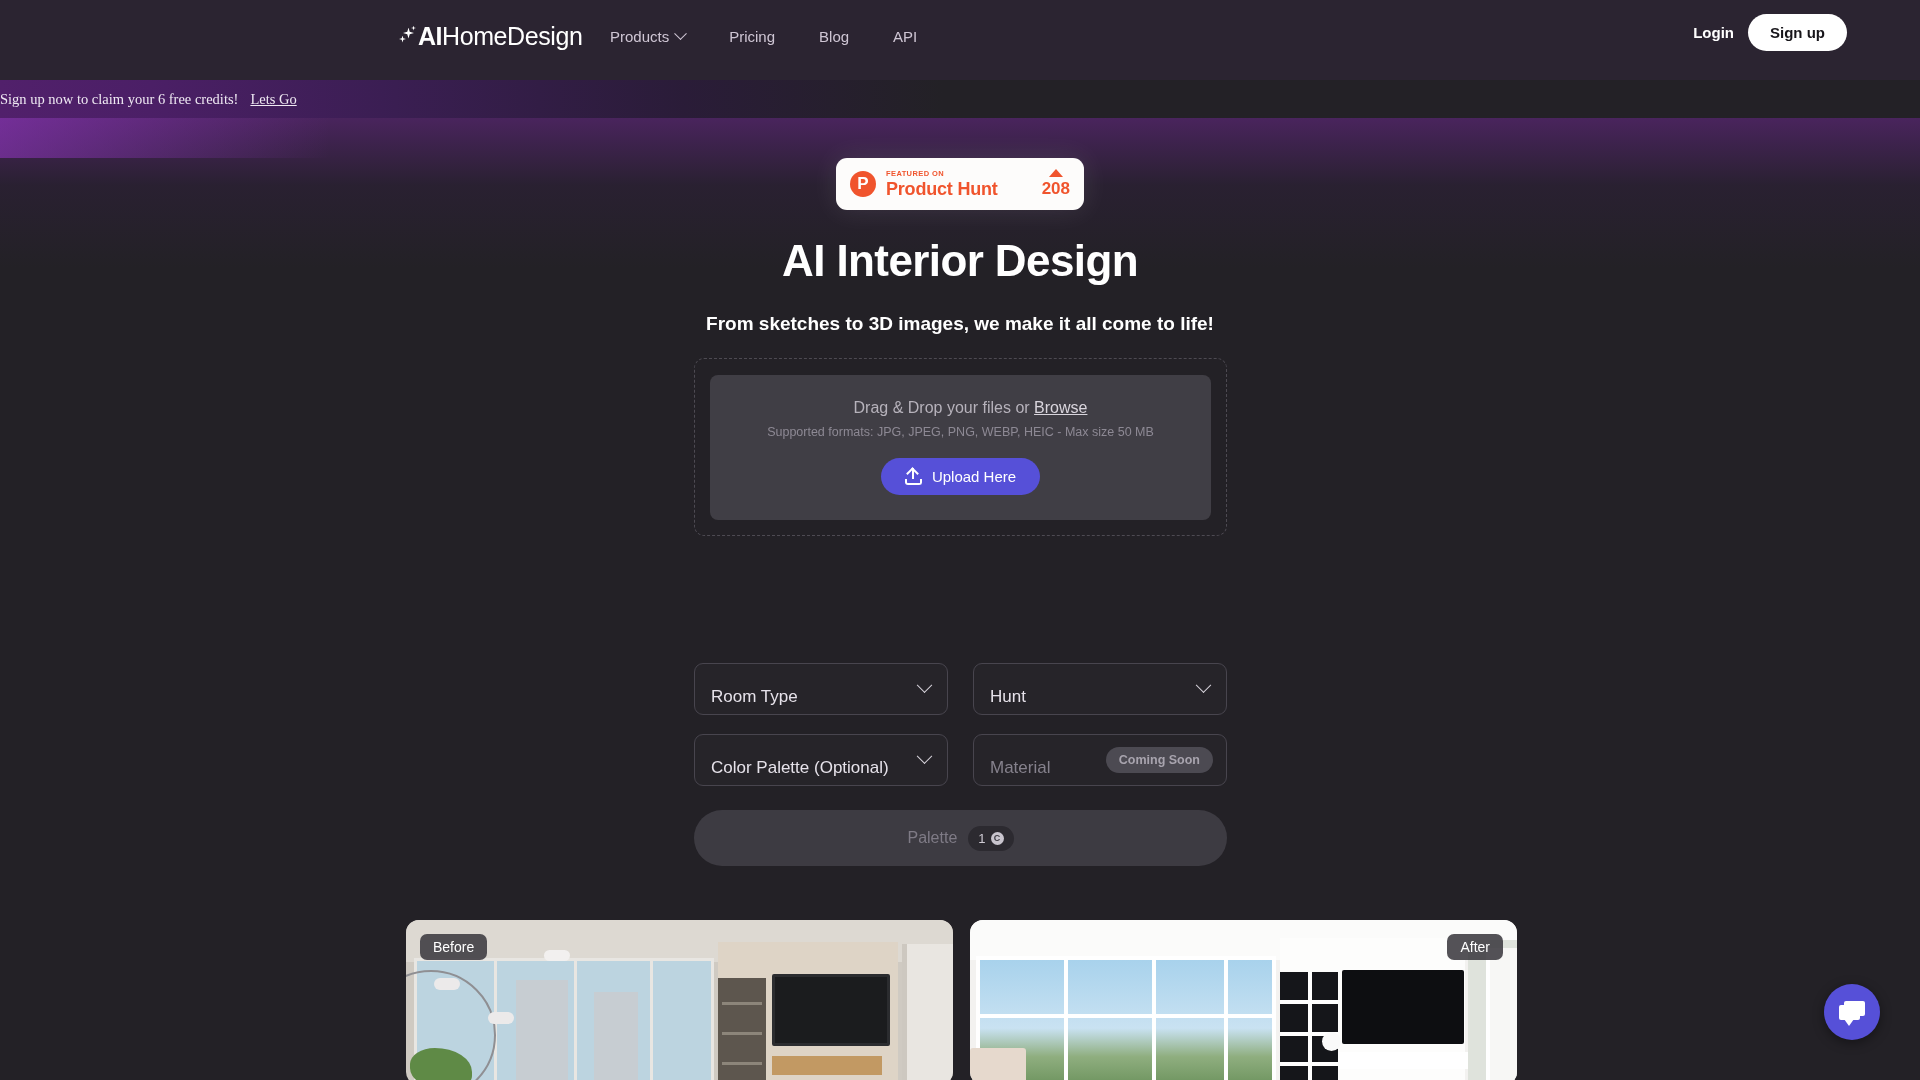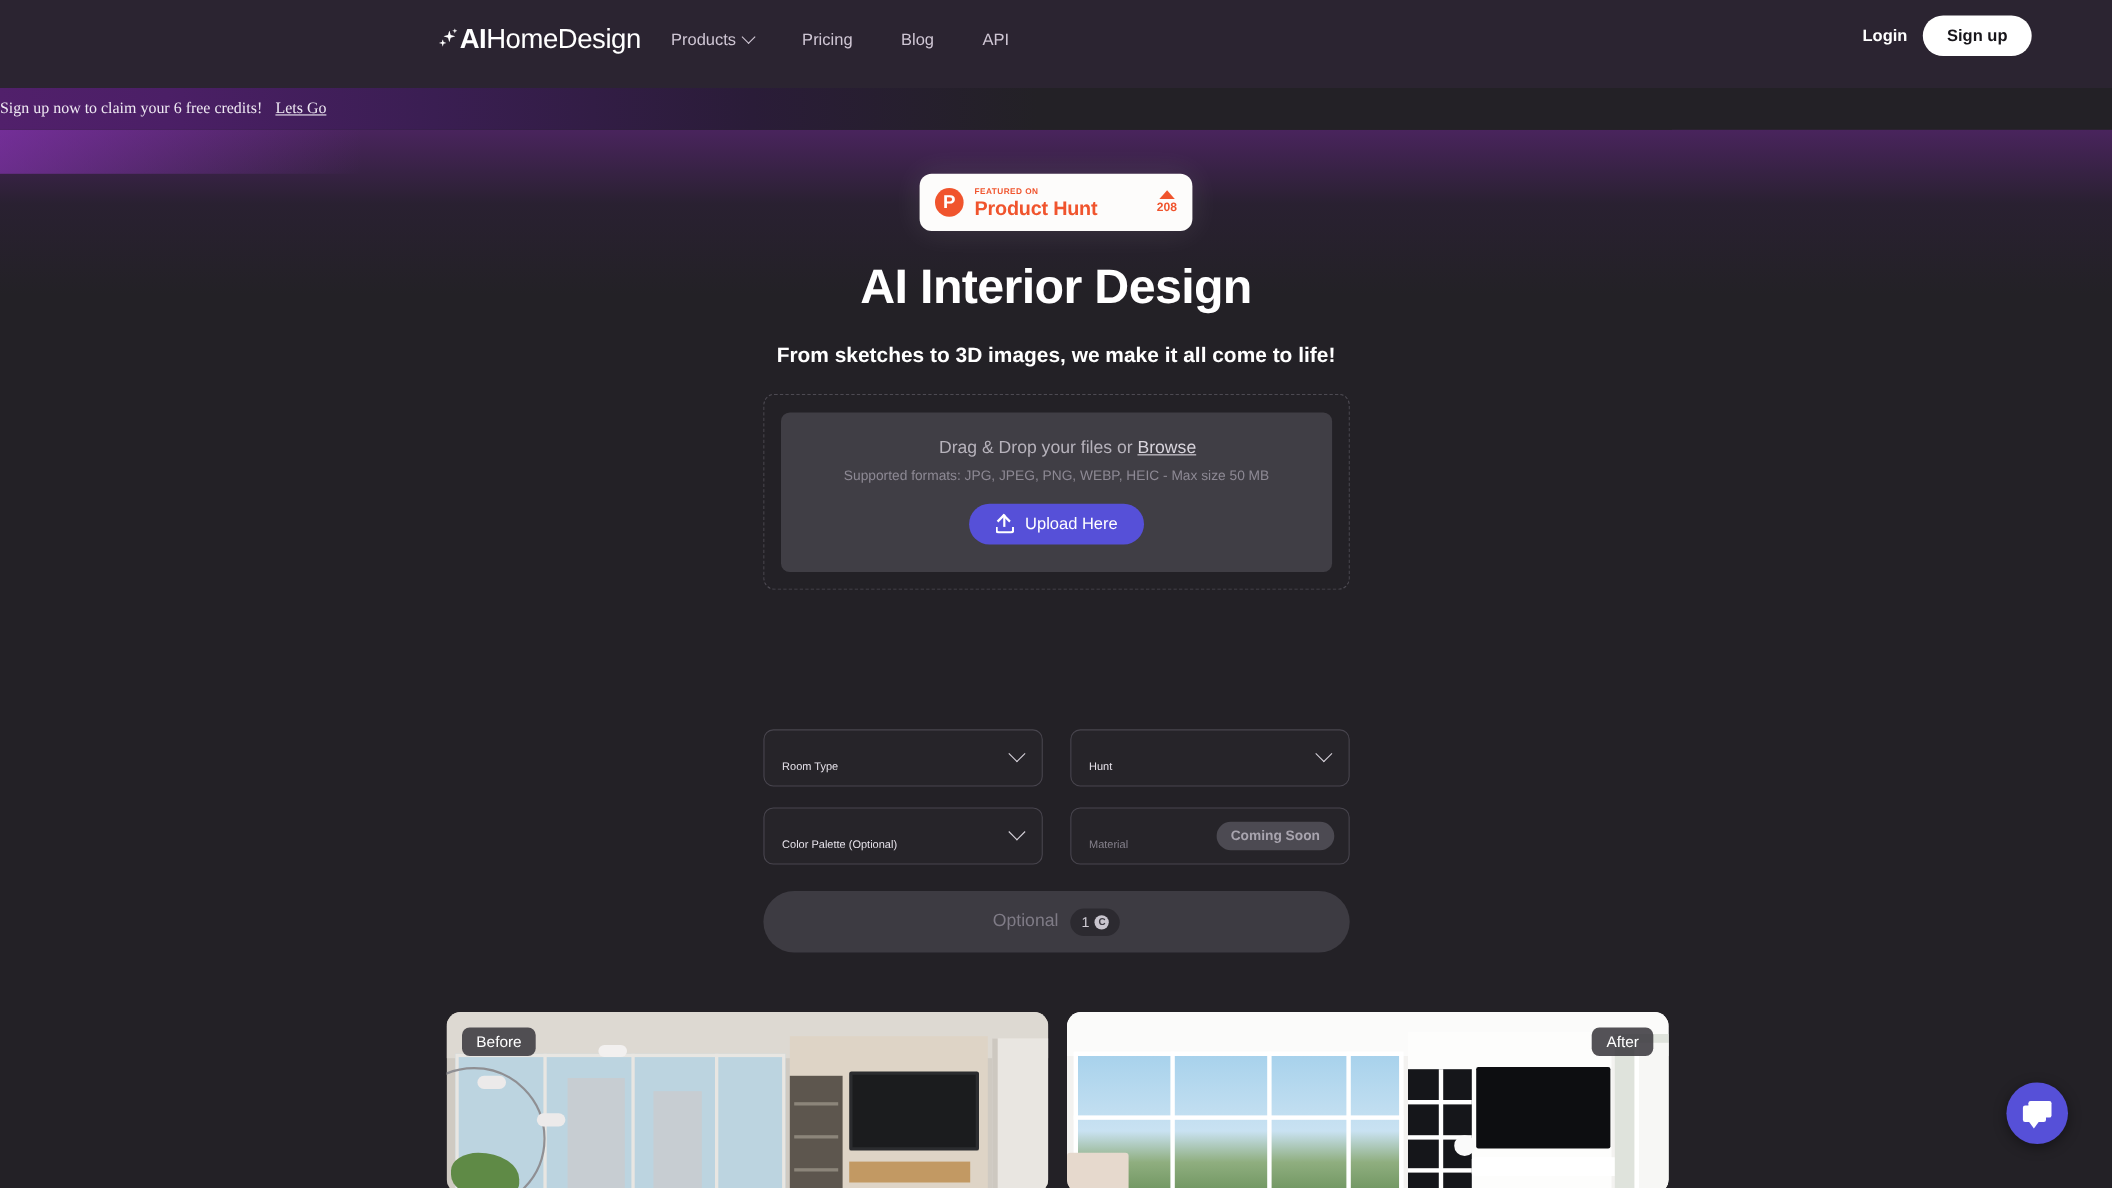--- a/index.html
+++ b/index.html
@@ -73,21 +73,21 @@
   }
   .ph-circle { width:26px; height:26px; border-radius:50%; background:#f0542d;
      display:flex; align-items:center; justify-content:center; color:#fff;
      font-weight:bold; font-size:17px; font-family:"Liberation Sans",sans-serif; }
   .ph-mid { margin-left:10px; flex:1; }
   .ph-featured { color:#f0542d; font-size:7.5px; font-weight:bold; letter-spacing:0.4px; }
   .ph-name { color:#f0542d; font-size:18px; font-weight:bold; margin-top:1px; letter-spacing:-0.2px; }
   .ph-right { text-align:center; }
   .ph-tri { width:0;height:0;border-left:7px solid transparent;border-right:7px solid transparent;
             border-bottom:8px solid #f0542d; margin:0 auto 2px; }
-  .ph-count { color:#f0542d; font-size:11px; font-weight:bold; }
+  .ph-count { color:#f0542d; font-size:17px; font-weight:bold; }
 
   .hero-title { position:absolute; top:118px; left:0; width:1920px; text-align:center;
      color:#fff; font-size:44px; font-weight:bold; letter-spacing:-0.6px; }
   .hero-sub { position:absolute; top:195px; left:0; width:1920px; text-align:center;
      color:#fff; font-size:19px; font-weight:bold; }
 
   
   .upload-outer {
     position:absolute; left:694px; top:240px; width:533px; height:178px;
     border:1.5px dashed #4d4a52; border-radius:10px;
@@ -113,21 +113,21 @@
       border:2px solid #fff; border-top:none; border-radius:0 0 3px 3px; }
 
   
   .grid { position:absolute; left:694px; top:545px; width:533px; }
   .row { display:flex; gap:25px; margin-bottom:19px; }
   .field {
     width:254px; height:52px; border:1px solid #48454e; border-radius:9px;
     background:#262429; display:flex; align-items:center; padding:0 16px;
     cursor:pointer; position:relative;
   }
-  .field-label { color:#e6e2ea; font-size:10px;margin-top:16px; }
+  .field-label { color:#e6e2ea; font-size:17px;margin-top:16px; }
   .field-label.muted { color:#85818c; }
   .down-chev { position:absolute; right:17px; width:11px; height:11px;
       border-right:1.8px solid #d6d2da; border-bottom:1.8px solid #d6d2da;
       transform:rotate(45deg) translate(-3px,-3px); }
   .soon-badge {
     position:absolute; right:13px; background:#4c4a52; color:#a8a4ae;
     font-size:12.5px; font-weight:bold; border-radius:13px; padding:6px 13px;
   }
   .field.disabled { cursor:default; }
 
@@ -304,21 +304,21 @@
           <span class="down-chev"></span>
         </div>
         <div class="field disabled">
           <span class="field-label muted">Material</span>
           <span class="soon-badge">Coming Soon</span>
         </div>
       </div>
     </div>
 
     <button class="generate">
-      <span>Optional</span>
+      <span>Palette</span>
       <span class="gen-badge">
         <span>1</span>
         <span class="coin">C</span>
       </span>
     </button>
   </div>
 
   <div class="ba">
 
     <div class="ba-card ba-before">

